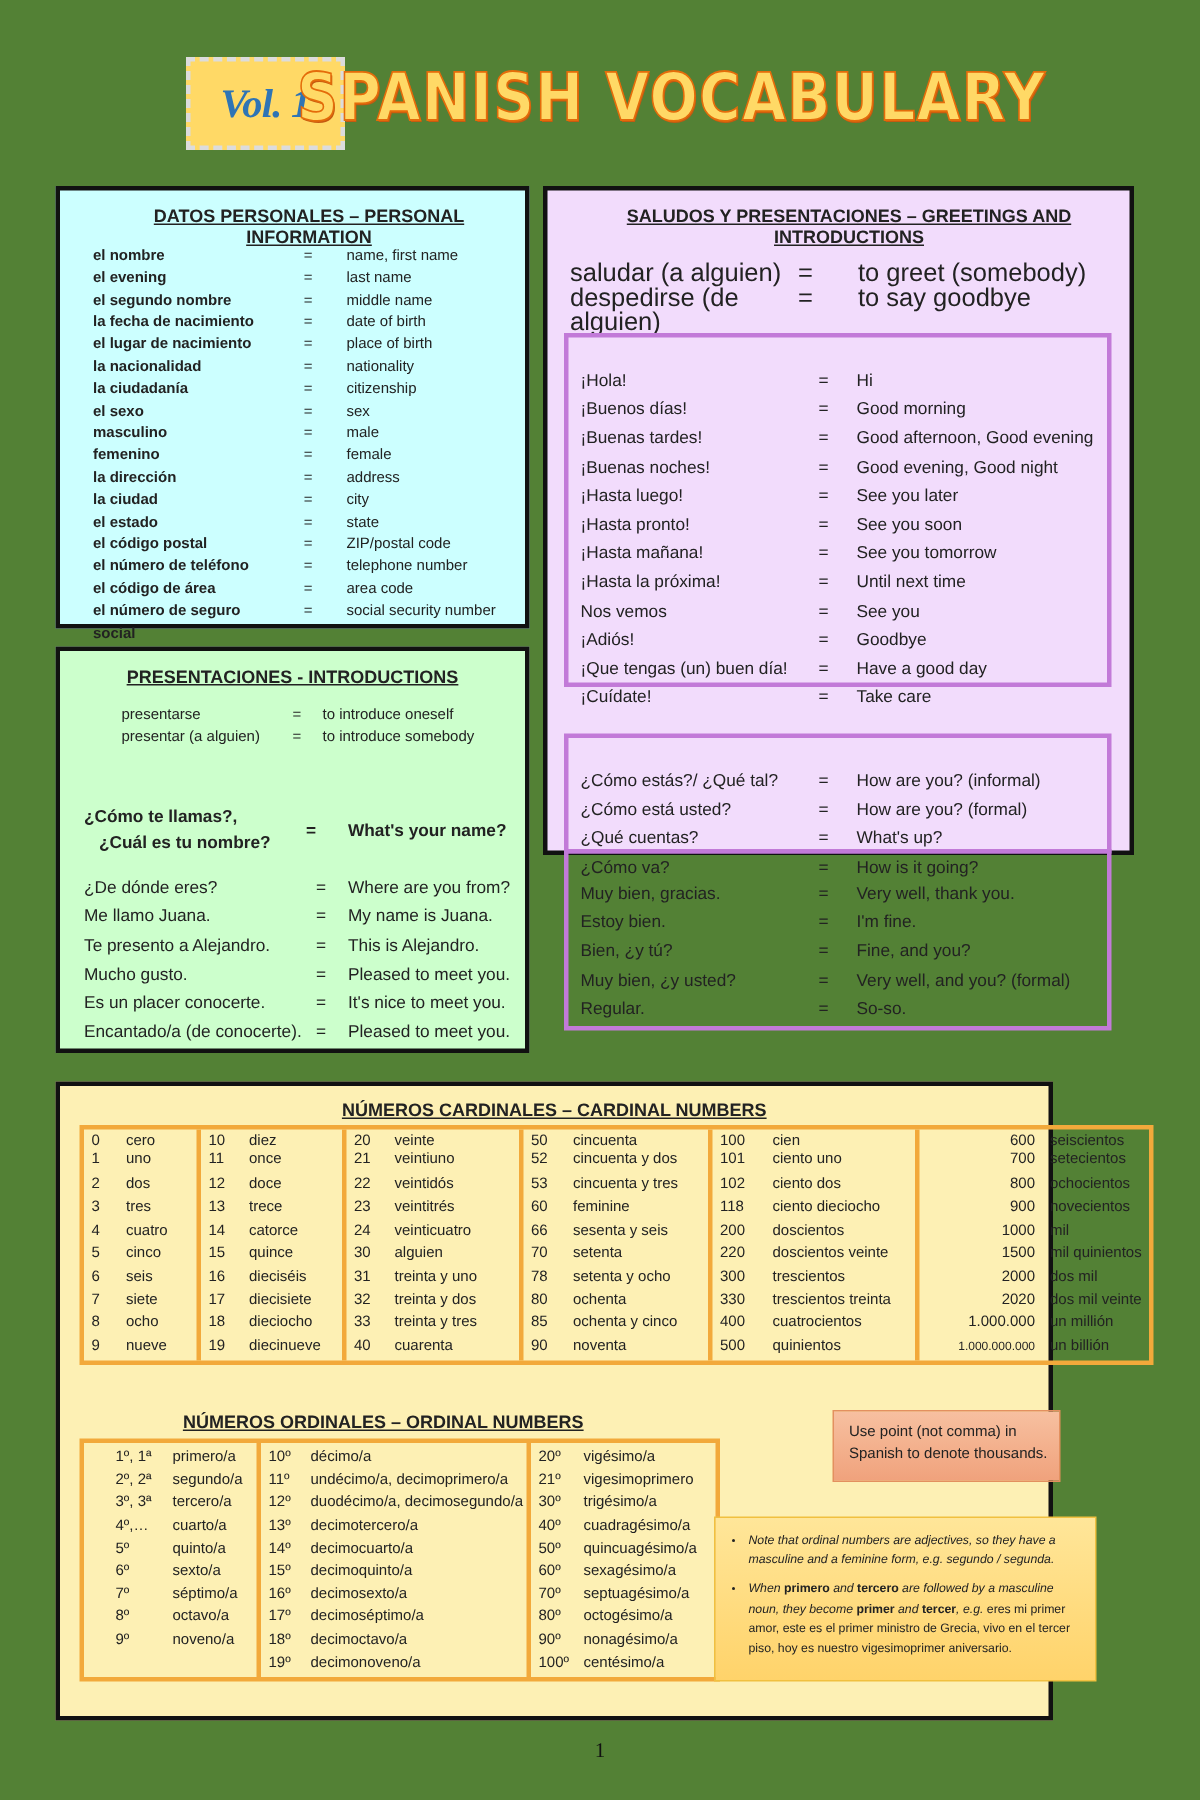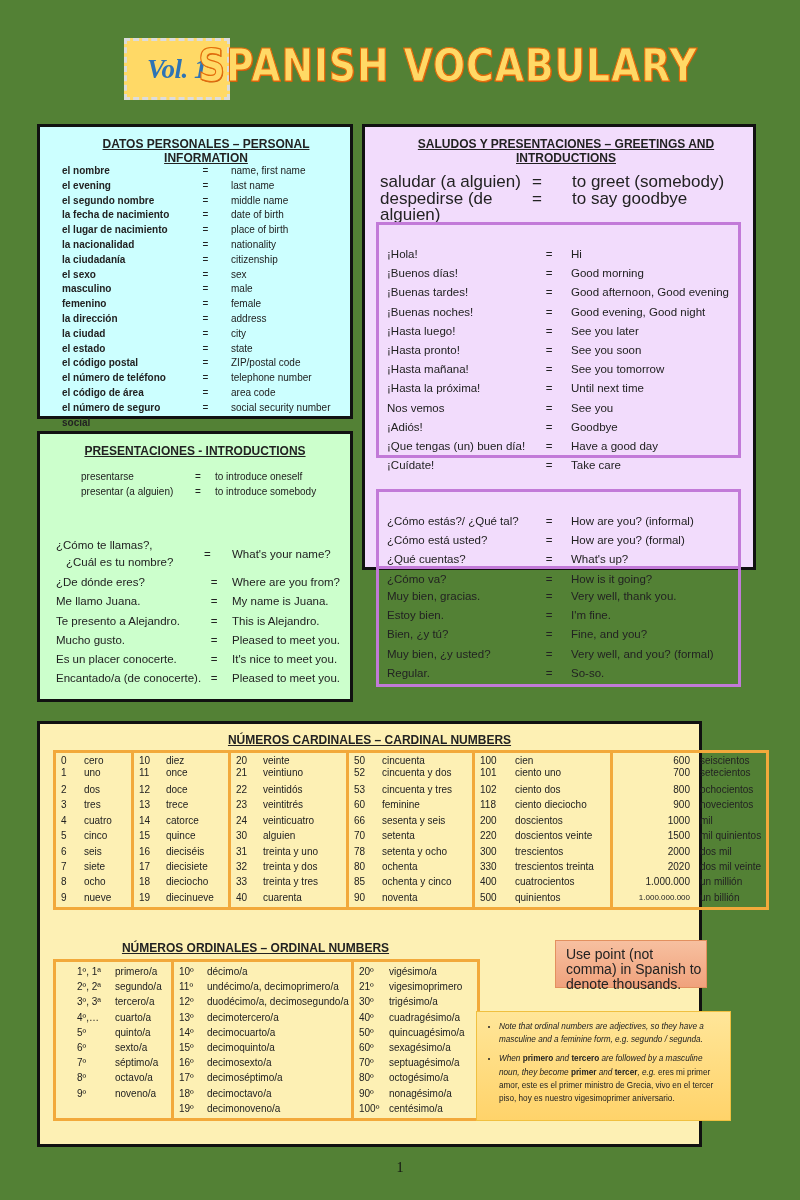--- a/index.html
+++ b/index.html
@@ -80,21 +80,21 @@
 
   .ord-h { position:absolute; left:13px; width:405px; top:217px; }
   .ogrid { position:absolute; left:13px; top:235px; display:flex; border:3px solid #f2a93b; box-sizing:border-box;padding-left:16px; }
   .ocol { border-right:3px solid #f2a93b; padding:2px 0 2px 5px; font-size:10px; }
   .ocol:last-child{ border-right:none; }
   .ocol .r { display:flex; height:15.2px; line-height:15.2px; }
   .o1{width:94px}.o1 .n{width:38px}
   .o2{width:172px}.o2 .n{width:28px}
   .o3{width:118px}.o3 .n{width:30px}
 
-  .note-red { position:absolute; left:515px; top:216px; width:152px; height:48px; background:#f4b183; border:1px solid #e3905f; box-sizing:border-box; font-size:14px; line-height:15px; padding:6px 0 0 10px; background:linear-gradient(#f7c0a0,#f0a27c); }
+  .note-red { position:absolute; left:515px; top:216px; width:152px; height:48px; background:#f4b183; border:1px solid #e3905f; box-sizing:border-box; font-size:10px; line-height:15px; padding:6px 0 0 10px; background:linear-gradient(#f7c0a0,#f0a27c); }
   .note-yel { position:absolute; left:436px; top:287px; width:255px; height:110px; background:linear-gradient(#ffe699,#ffd36a); border:1px solid #f0c040; box-sizing:border-box; padding:8px 8px 0 10px; font-size:8.2px; line-height:13.2px; }
   .note-yel ul { margin:0; padding-left:12px; }
   .note-yel li { margin-bottom:6px; }
   .note-yel i { font-style:italic; }
   .page-num { position:absolute; left:0; right:0; top:1160px; text-align:center; font-size:14px; color:#111; font-family:"Liberation Serif", serif; }
 </style>
 </head>
 <body>
 
 <div class="vol-badge">
@@ -201,21 +201,21 @@
         <span class="eq">=</span>
         <span>to introduce oneself</span>
       </div>
       <div class="row">
         <span>presentar (a alguien)</span>
         <span class="eq">=</span>
         <span>to introduce somebody</span>
       </div>
     </div>
   <div class="intro-phr">
-    <div class="row two" style="line-height:17px;margin-bottom:2px;">
+    <div class="row two" style="line-height:17px;margin-bottom:12px;font-weight:bold;">
       <span style="width:148px;">
         <div>¿Cómo te llamas?,</div>
         <div style="padding-left:10px;">¿Cuál es tu nombre?</div>
       </span>
       <span class="eq" style="width:20px;">=</span>
       <span style="padding-left:8px;">What's your name?</span>
     </div>
     <div>
         <div class="row">
           <span>¿De dónde eres?</span>

